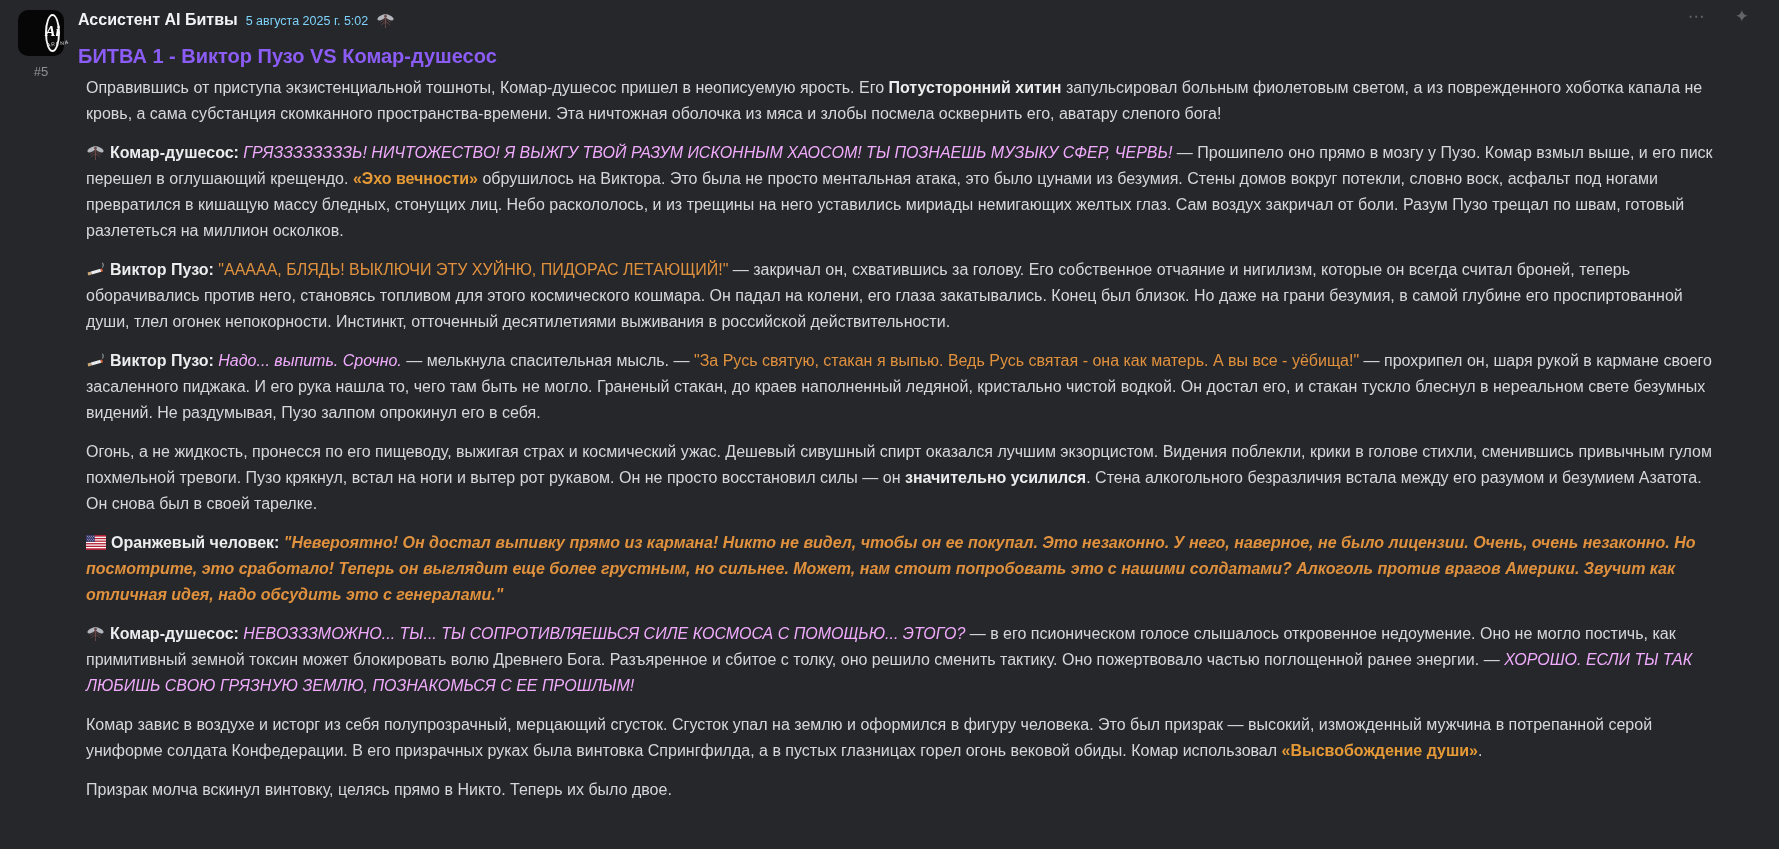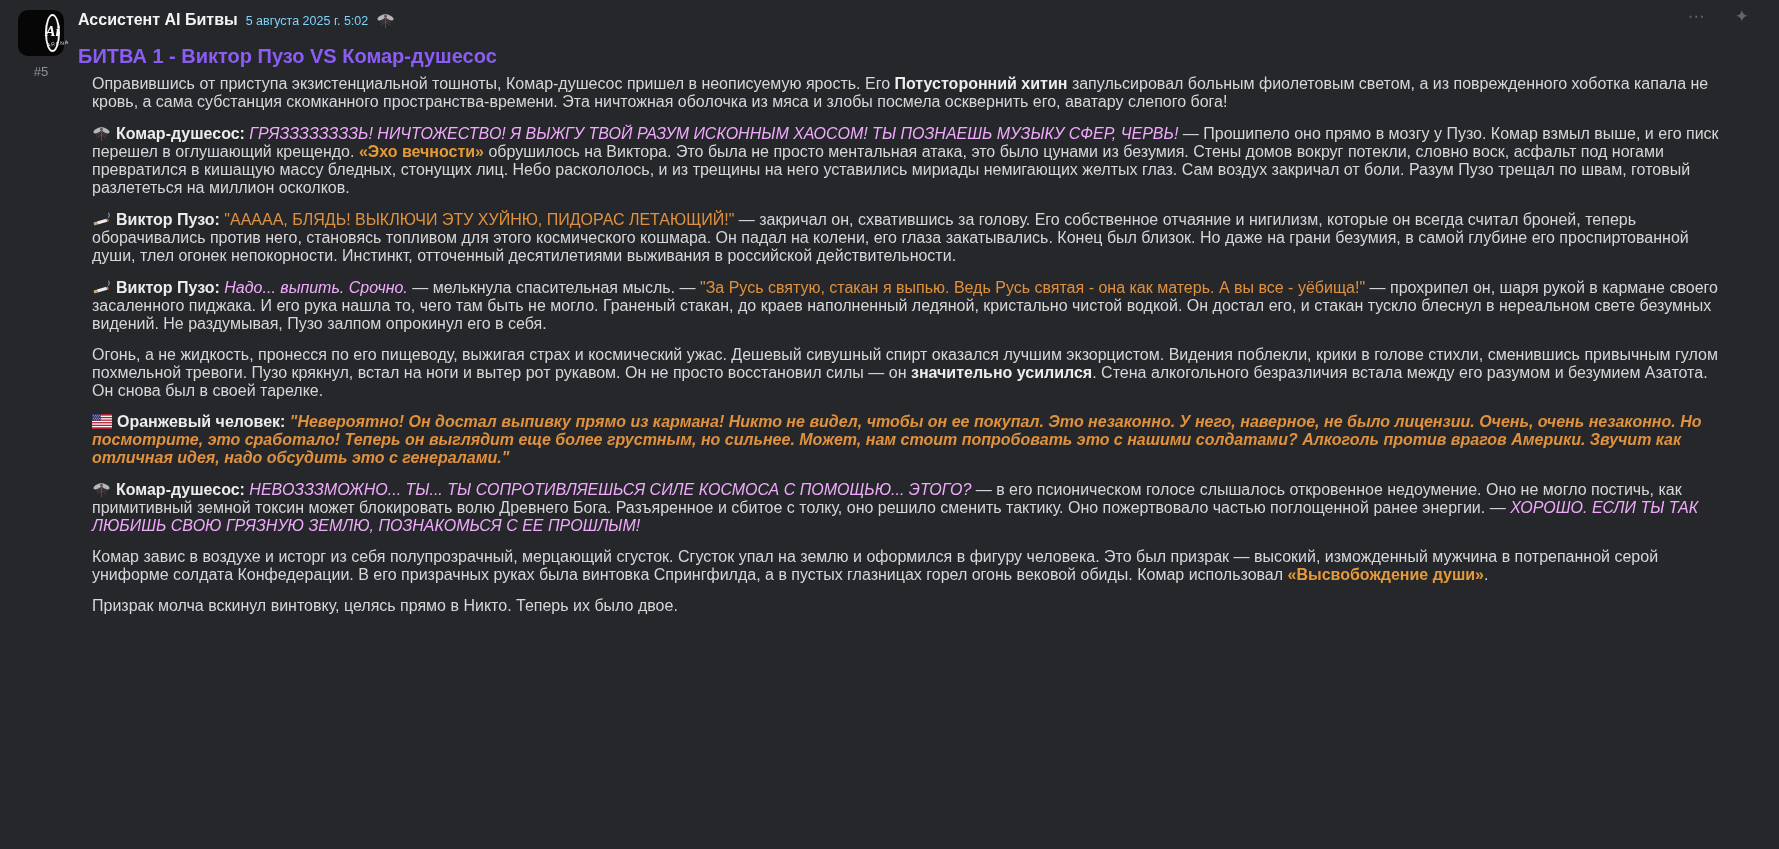--- a/index.html
+++ b/index.html
@@ -34,21 +34,21 @@
   .msg-num { color:#8e9398; font-size:13px; margin-top:8px; }
 
   .content { flex:1; padding-left:8px; min-width:0; }
   .header-row { display:flex; align-items:center; gap:8px; height:24px; }
   .username { font-weight:bold; color:#f2f3f5; font-size:16px; }
   .timestamp { color:#7dd3fc; font-size:12.5px; padding-top:2px; }
   .header-emoji { width:17px; height:17px; }
 
   .title { color:#8b5cf6; font-size:20px; font-weight:bold; margin:13px 0 7px; }
 
-  .para { font-size:16px; line-height:18px; margin:0 14px 13px; color:#d6d7d9; }
+  .para { font-size:16px; line-height:26px; margin:0 8px 13px; color:#d6d7d9; }
   .seg-n { color:#d6d7d9; }
   .seg-b { font-weight:bold; color:#eceded; }
   .seg-i { font-style:italic; color:#f0abfc; }
   .seg-o { color:#e0913d; }
   .seg-ob { color:#e69a36; font-weight:bold; }
   .seg-oi { color:#e0913d; font-style:italic; font-weight:bold; }
 
   .inline-icon { display:inline-block; width:19px; height:19px; vertical-align:-4px; margin-right:5px; }
   .inline-icon.flag { width:20px; height:15px; vertical-align:-2px; }
 

